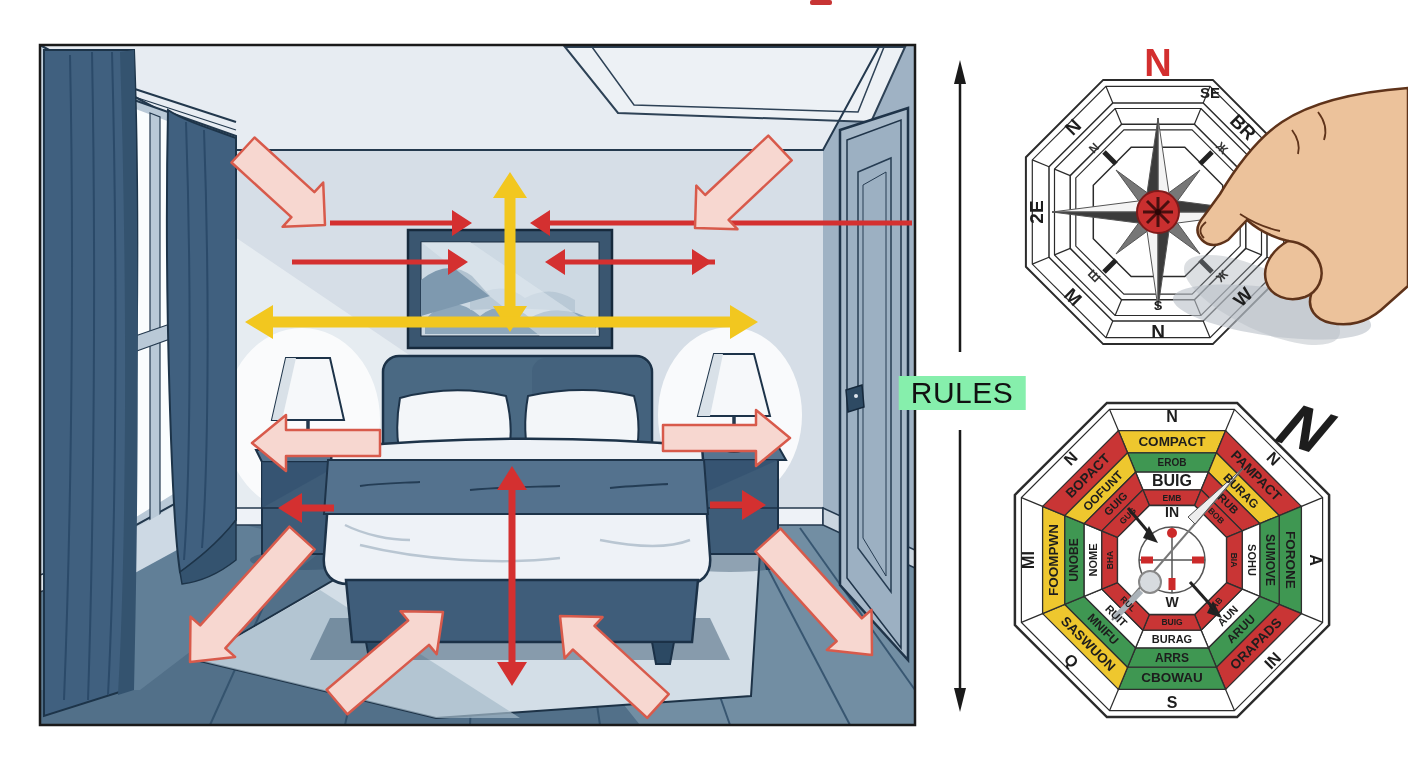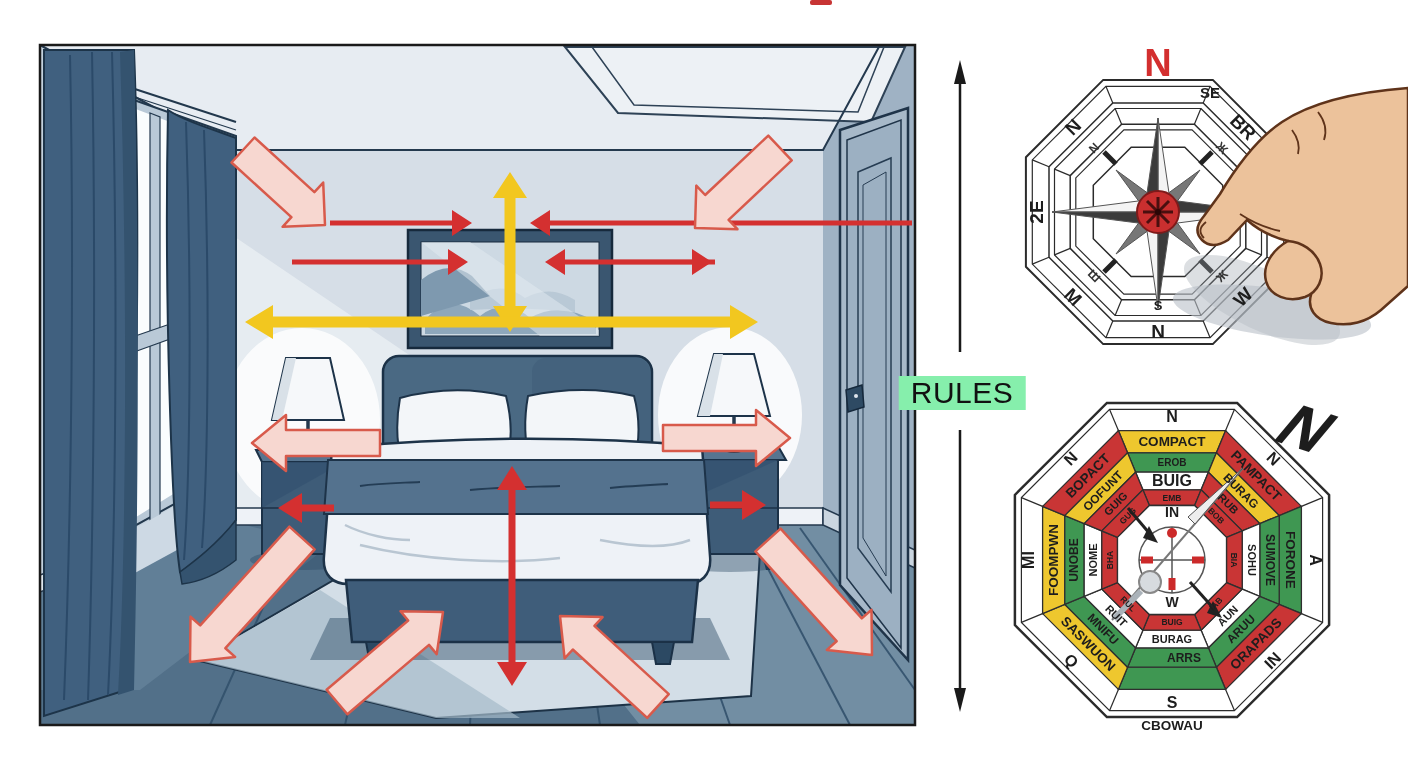--- a/index.html
+++ b/index.html
@@ -372,30 +372,30 @@
 <div class="lbl outer" style="left:1273px;top:661px;font-size:16px;transform:translate(-50%,-50%) rotate(-45deg);">IN</div>
 <div class="lbl outer" style="left:1172px;top:703px;font-size:16px;">S</div>
 <div class="lbl outer" style="left:1071px;top:661px;font-size:16px;transform:translate(-50%,-50%) rotate(45deg);">Q</div>
 <div class="lbl outer" style="left:1029px;top:560px;font-size:16px;transform:translate(-50%,-50%) rotate(-90deg);">MI</div>
 <div class="lbl outer" style="left:1071px;top:459px;font-size:16px;transform:translate(-50%,-50%) rotate(-45deg);">N</div>
 
 <div class="lbl" style="left:1172px;top:442px;font-size:13.5px;">COMPACT</div>
 <div class="lbl" style="left:1256px;top:476px;font-size:13.5px;transform:translate(-50%,-50%) rotate(45deg);">PAMPACT</div>
 <div class="lbl" style="left:1290px;top:560px;font-size:13.5px;transform:translate(-50%,-50%) rotate(90deg);">FORONE</div>
 <div class="lbl" style="left:1256px;top:644px;font-size:13.5px;transform:translate(-50%,-50%) rotate(-45deg);">ORAPADS</div>
-<div class="lbl" style="left:1172px;top:678px;font-size:13.5px;margin-top:48px;">CBOWAU</div>
+<div class="lbl" style="left:1172px;top:678px;font-size:13.5px;">CBOWAU</div>
 <div class="lbl" style="left:1088px;top:644px;font-size:13.5px;transform:translate(-50%,-50%) rotate(45deg);">SASWUON</div>
 <div class="lbl" style="left:1054px;top:560px;font-size:13.5px;transform:translate(-50%,-50%) rotate(-90deg);">FOOMPWN</div>
 <div class="lbl" style="left:1088px;top:476px;font-size:13.5px;transform:translate(-50%,-50%) rotate(-45deg);">BOPACT</div>
 
 <div class="lbl" style="left:1172px;top:463px;font-size:10px;">EROB</div>
 <div class="lbl" style="left:1241px;top:491px;font-size:12px;transform:translate(-50%,-50%) rotate(45deg);">BURAG</div>
 <div class="lbl" style="left:1270px;top:560px;font-size:12px;transform:translate(-50%,-50%) rotate(90deg);">SUMOVE</div>
 <div class="lbl" style="left:1241px;top:629px;font-size:12px;transform:translate(-50%,-50%) rotate(-45deg);">ARUU</div>
-<div class="lbl" style="left:1172px;top:658px;font-size:12px;margin-left:12px;">ARRS</div>
+<div class="lbl" style="left:1172px;top:658px;font-size:12px;">ARRS</div>
 <div class="lbl" style="left:1103px;top:629px;font-size:12px;transform:translate(-50%,-50%) rotate(45deg);">MNIFU</div>
 <div class="lbl" style="left:1074px;top:560px;font-size:12px;transform:translate(-50%,-50%) rotate(-90deg);">UNOBE</div>
 <div class="lbl" style="left:1103px;top:491px;font-size:12px;transform:translate(-50%,-50%) rotate(-45deg);">OOFUNT</div>
 
 <div class="lbl" style="left:1172px;top:481px;font-size:16px;text-align:right;">BUIG</div>
 <div class="lbl" style="left:1228px;top:504px;font-size:11px;transform:translate(-50%,-50%) rotate(45deg);">RUB</div>
 <div class="lbl" style="left:1251px;top:560px;font-size:11px;transform:translate(-50%,-50%) rotate(90deg);">SOHU</div>
 <div class="lbl" style="left:1228px;top:616px;font-size:11px;transform:translate(-50%,-50%) rotate(-45deg);">AUN</div>
 <div class="lbl" style="left:1172px;top:639px;font-size:11px;">BURAG</div>
 <div class="lbl" style="left:1116px;top:616px;font-size:11px;transform:translate(-50%,-50%) rotate(45deg);">RUIT</div>

